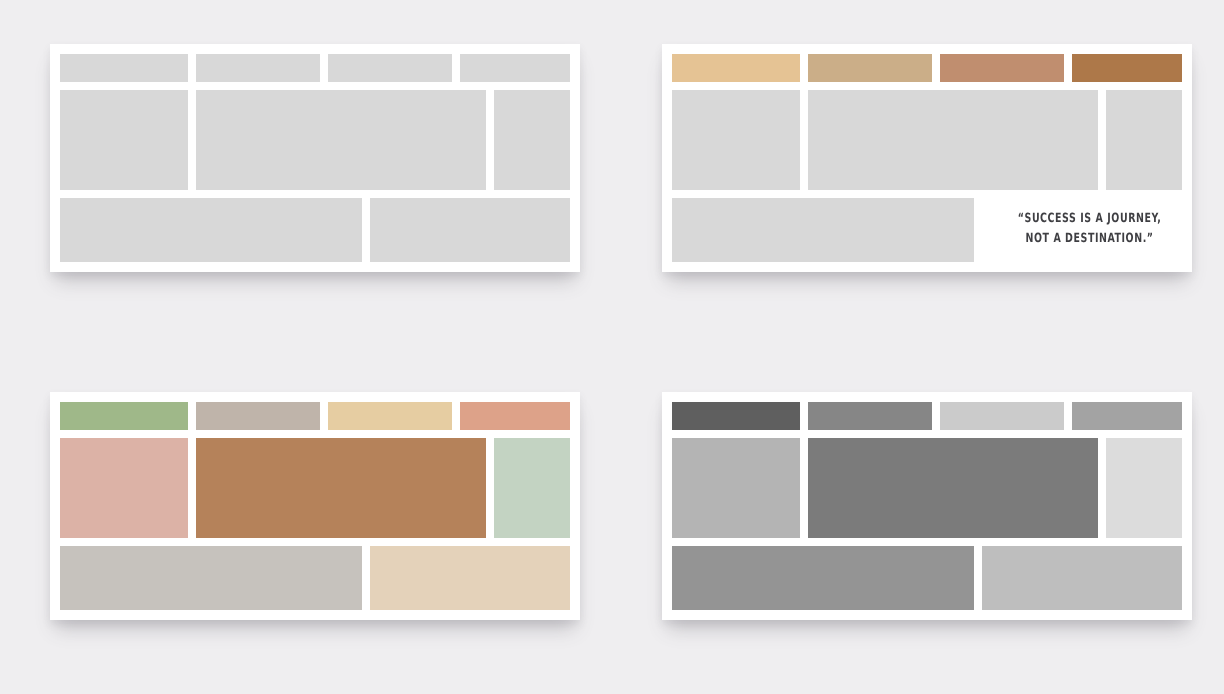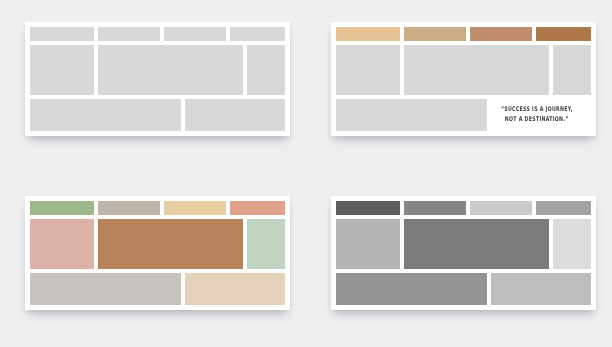--- a/index.html
+++ b/index.html
@@ -80,21 +80,21 @@
   .tile {
     background: #d8d8d8;
     min-width: 0;
   }
 
   
   .tile.quote {
     background: #ffffff;
     display: flex;
     align-items: center;
-    justify-content: flex-start;
+    justify-content: flex-end;
     text-align: center;
   }
   .quote-text {
     font-family: "DejaVu Sans Condensed", "Liberation Sans Narrow", "Liberation Sans", sans-serif;
     font-size: 6.4px;
     line-height: 1.55;
     letter-spacing: 0.35px;
     color: #3f3f43;
     font-weight: 700;
     transform: scaleX(0.82);

